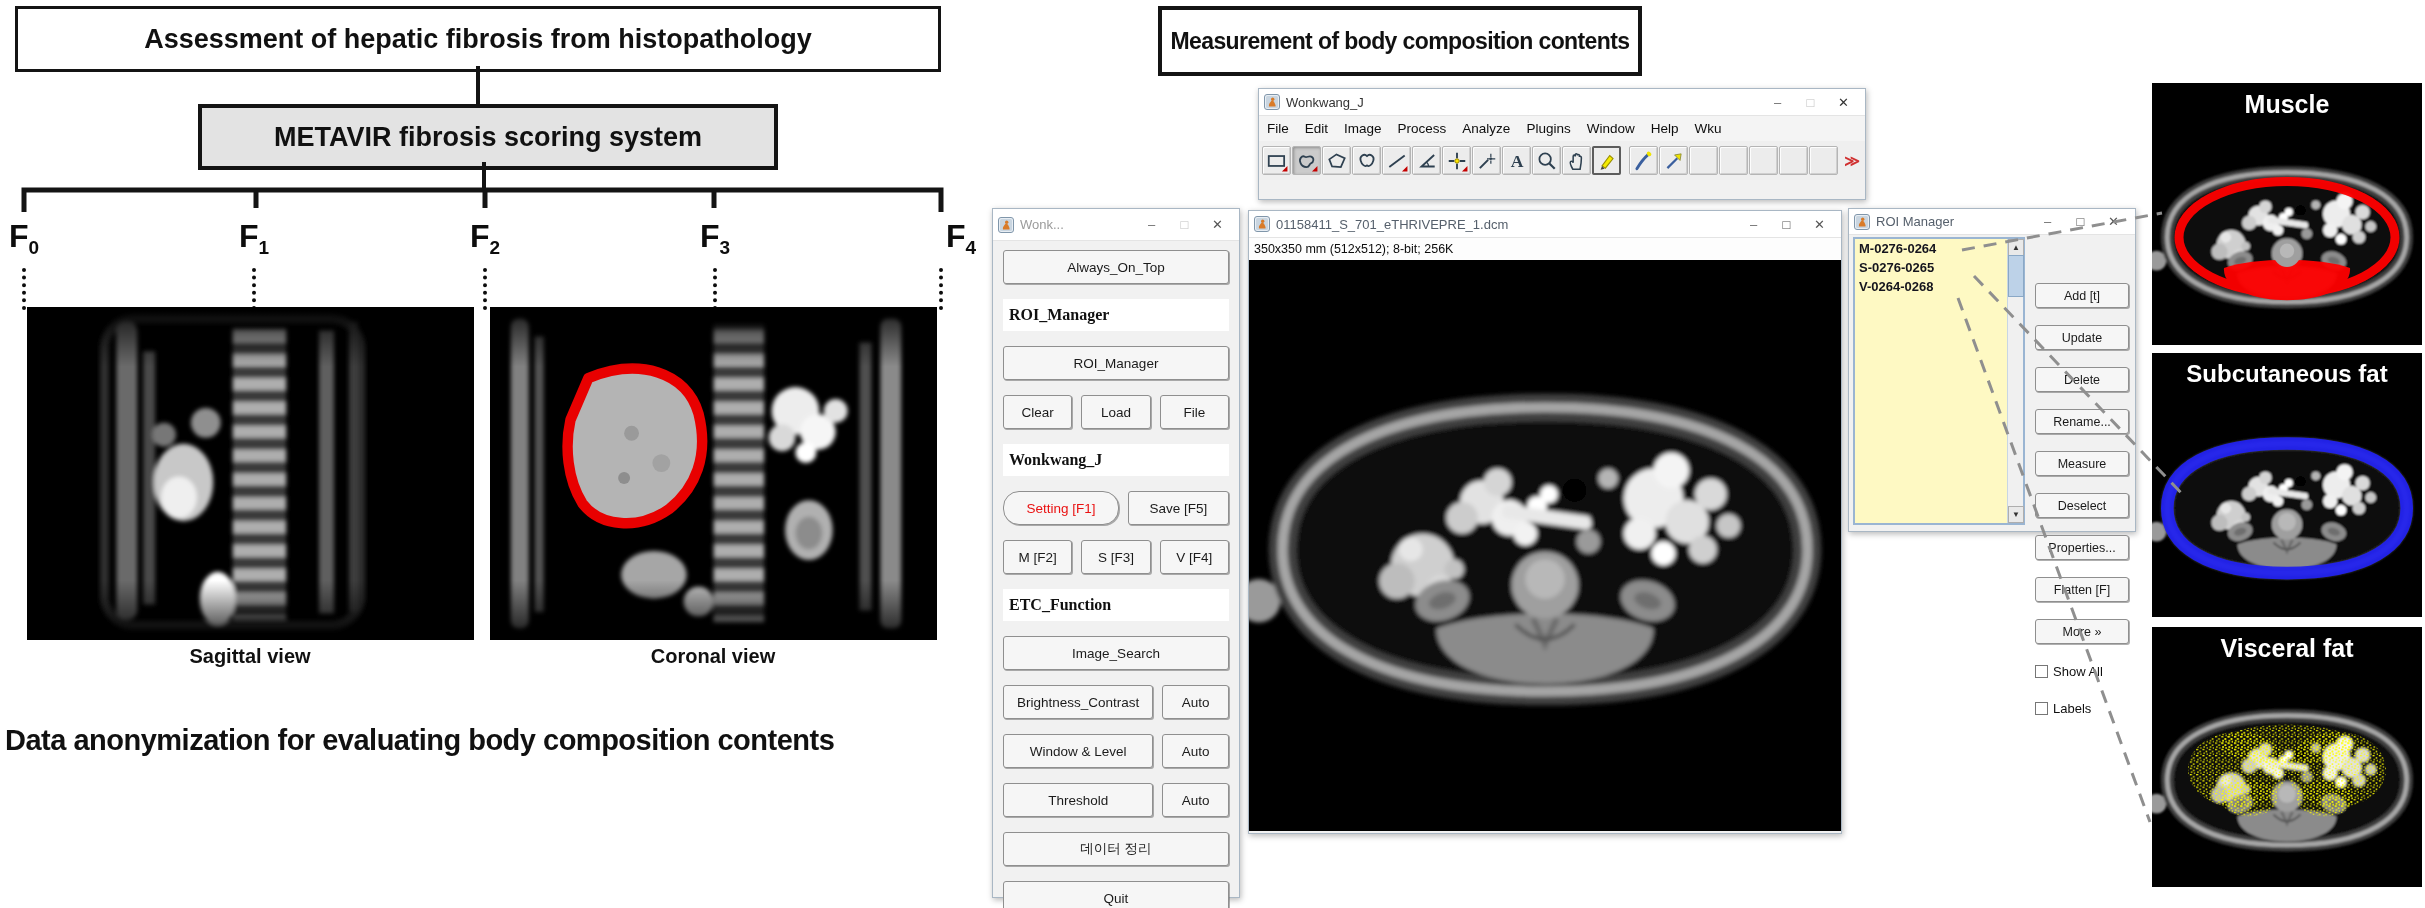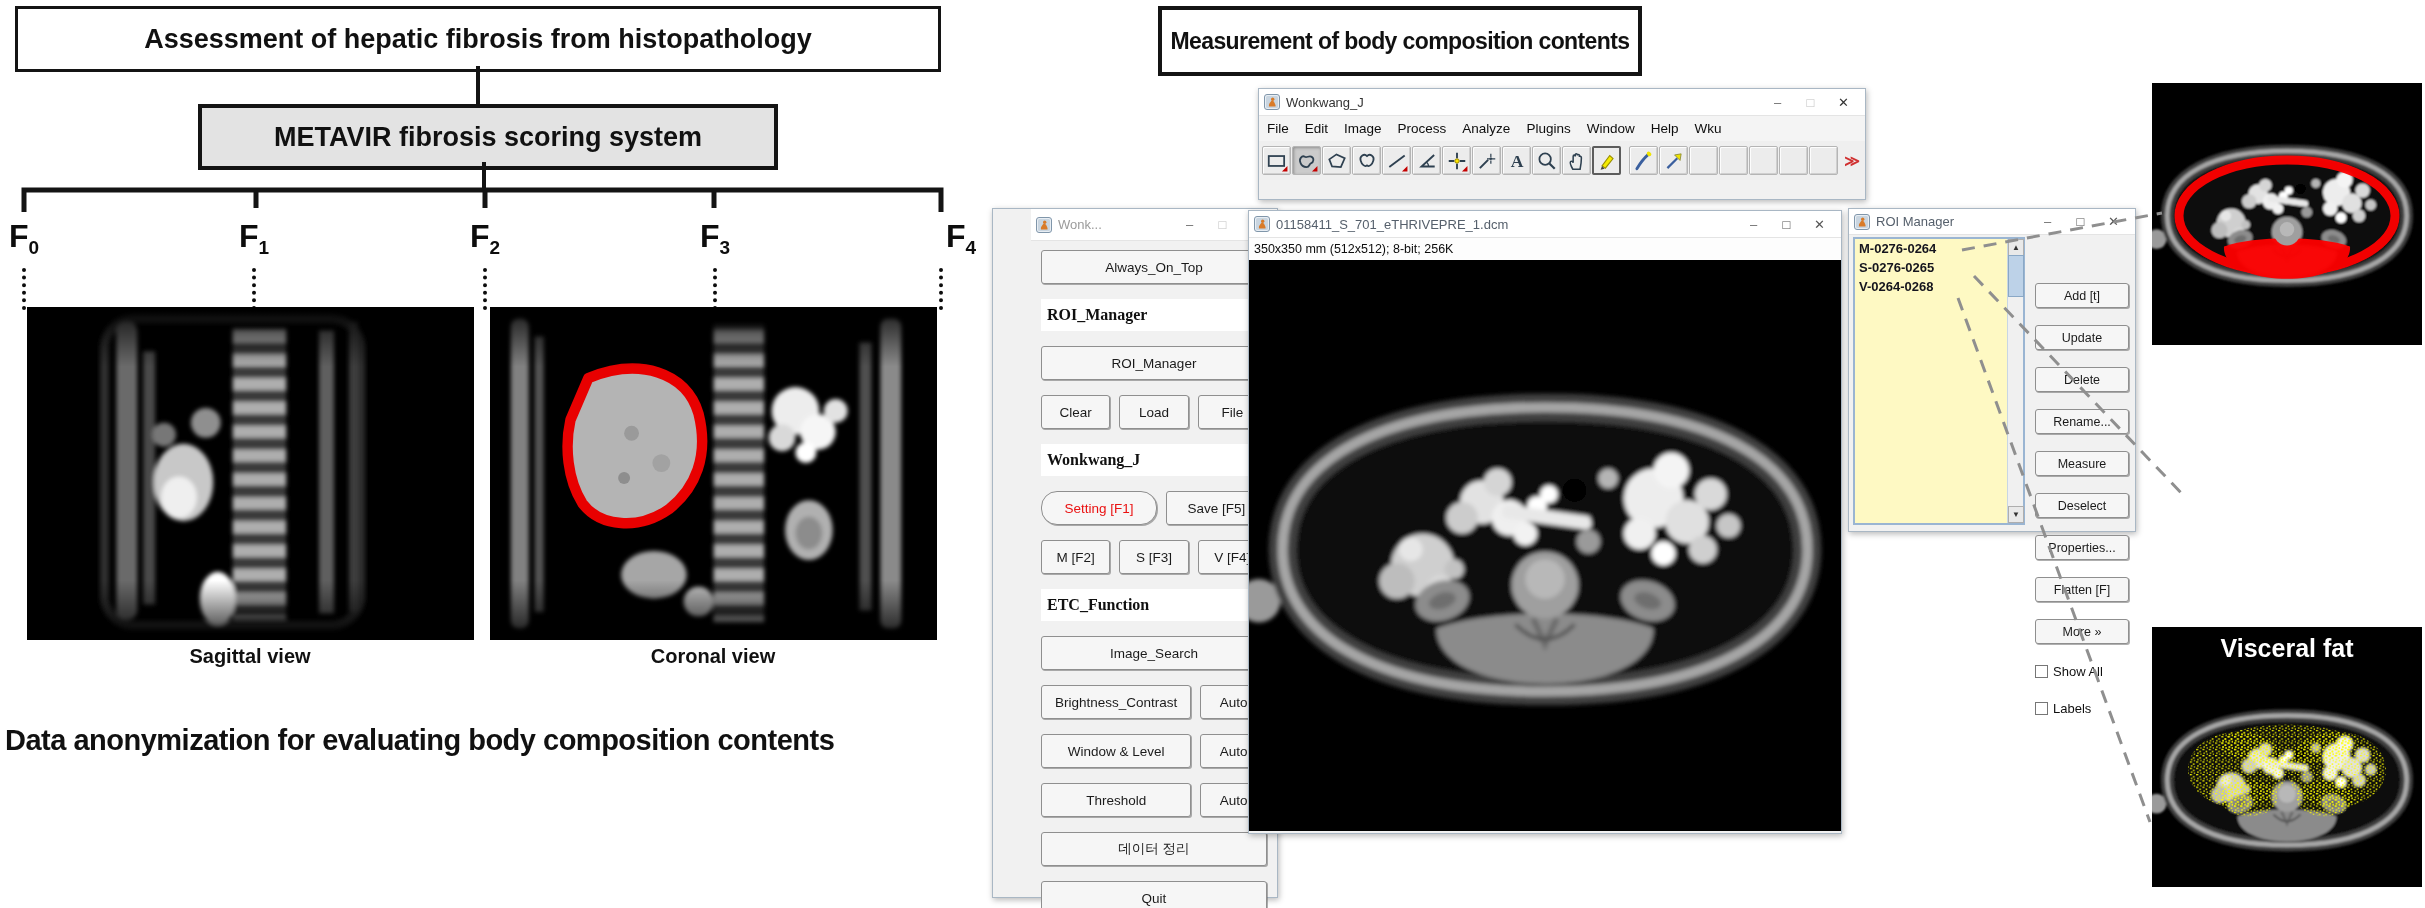--- a/index.html
+++ b/index.html
@@ -334,21 +334,21 @@
         </div>
       <div class="tcell"></div>
       <div class="tcell"></div>
       <div class="tcell"></div>
       <div class="tcell"></div>
       <div class="tcell"></div>
       <span class="ovf">≫</span>
     </div>
   </div>
 
-  <div class="win" style="left:992px;top:208px;width:246px;height:688px;padding-left:38px;">
+  <div class="win" style="left:992px;top:208px;width:246px;height:688px;">
     <div class="tbar" style="height:31px;">
       <svg class="icon16" viewBox="0 0 16 16">
           <use href="#ij-icon-art"></use>
         </svg>
       <span class="ttxt" style="color:#9b9b9b;">Wonk...</span>
       <div class="wctls">
         <span class="wc">–</span>
         <span class="wc lite">□</span>
         <span class="wc" style="color:#555;">✕</span>
       </div>
@@ -448,28 +448,36 @@
         <span>Show All</span>
       </div>
       <div class="cbrow">
         <div class="cbx"></div>
         <span>Labels</span>
       </div>
     </div>
   </div>
 
   <div class="rpanel" style="top:83px;height:262px;">
+    <div class="rlabel">Muscle</div>
     <svg viewBox="0 0 300 220" preserveAspectRatio="xMidYMid meet">
       <use href="#abdomen-art"></use>
       <g opacity="0.95">
         <ellipse cx="150" cy="112" rx="120" ry="62" fill="none" stroke="#ff0000" stroke-width="10"></ellipse>
         <path d="M80,146 C115,134 185,134 220,146 C222,170 185,182 150,182 C115,182 78,170 80,146 Z" fill="#ff0000"></path>
         <circle cx="150" cy="130" r="15" fill="#9f9f9f"></circle>
         <circle cx="150" cy="127" r="8" fill="#b8b8b8"></circle>
       </g>
+    </svg>
+  </div>
+  <div class="rpanel" style="top:353px;height:264px;">
+    <div class="rlabel" style="font-size:24px;">Subcutaneous fat</div>
+    <svg viewBox="0 0 300 220" preserveAspectRatio="xMidYMid meet">
+      <use href="#abdomen-art"></use>
+      <path d="M150,40 C232,40 283,66 283,112 C283,153 240,184 150,184 C60,184 17,153 17,112 C17,66 68,40 150,40 Z" fill="none" stroke="#2121ee" stroke-width="14" stroke-linejoin="round" opacity="0.95"></path>
     </svg>
   </div>
   <div class="rpanel" style="top:627px;height:260px;">
     <div class="rlabel">Visceral fat</div>
     <svg viewBox="0 0 300 220" preserveAspectRatio="xMidYMid meet">
       <use href="#abdomen-art"></use>
       <g opacity="0.92">
         <ellipse cx="95" cy="100" rx="55" ry="42" fill="url(#speck)"></ellipse>
         <ellipse cx="205" cy="100" rx="55" ry="42" fill="url(#speck)"></ellipse>
         <ellipse cx="150" cy="72" rx="75" ry="22" fill="url(#speck)"></ellipse>

